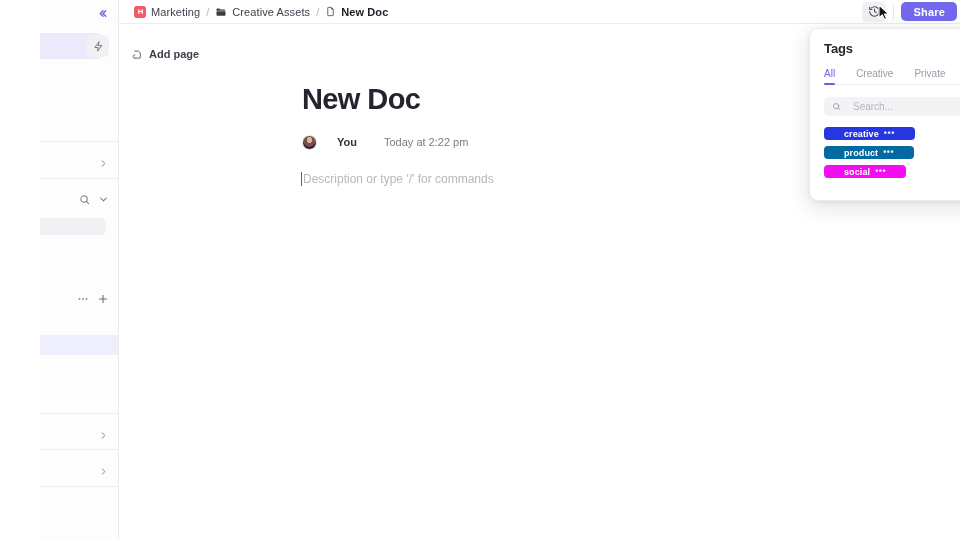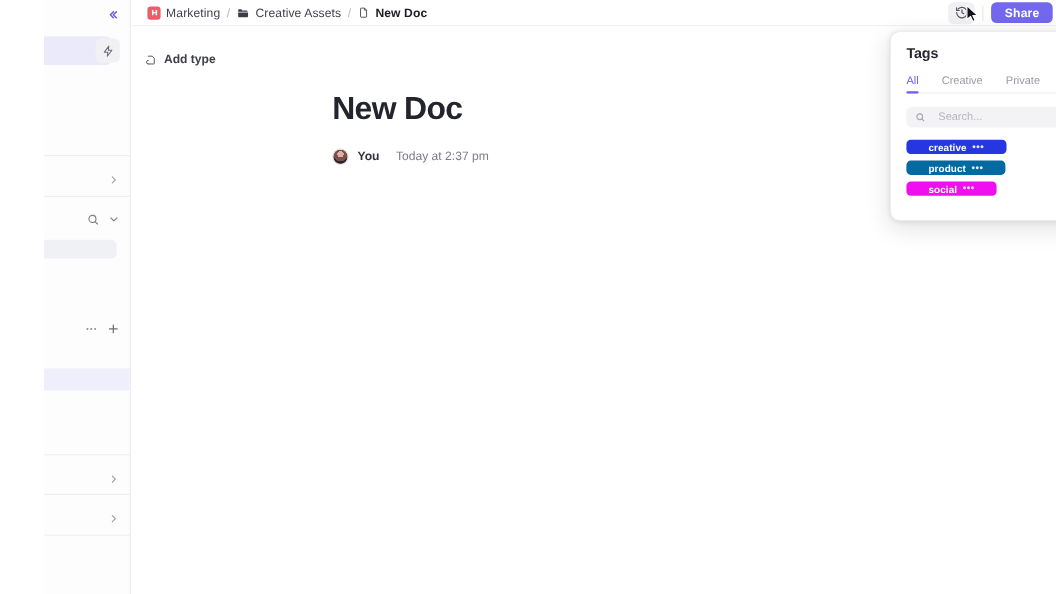--- a/index.html
+++ b/index.html
@@ -105,21 +105,21 @@
     font-size: 11px; color: #41414d; font-weight: 600;
   }
   .doc {
     margin-left: 183px; margin-top: 24px; width: 440px;
   }
   .doc-title {
     font-size: 29px; line-height: 1.1; font-weight: 700;
     color: #24242e; letter-spacing: -0.6px;
   }
   .doc-meta {
-    display: flex; align-items: center; gap: 8px;
+    display: flex; align-items: center; gap: 20px;
     margin-top: 19px;
   }
   .avatar {
     width: 15px; height: 15px; border-radius: 50%;
     background: radial-gradient(circle at 50% 32%, #d9b0a4 0 26%, #7d4f49 27% 58%, #332228 59% 100%);
     border: 1px solid #e4e4e8;
     flex: none;
   }
   .meta-you { font-size: 11px; font-weight: 700; color: #32323d; }
   .meta-time { font-size: 11px; color: #7b7b88; margin-left: 7px; }
@@ -351,32 +351,36 @@
 
   <div class="canvas">
 
     <div class="addpage">
       <span class="icn">
         <svg width="11" height="11" viewBox="0 0 24 24" fill="none" stroke="#50505c" stroke-width="1.9" stroke-linecap="round" stroke-linejoin="round">
           <path d="M6 4.5h8l4 4V19a1 1 0 0 1-1 1H6.5"></path>
             <path d="M6 20a3.5 3.5 0 0 1 0-7"></path>
         </svg>
       </span>
-      <span>Add type</span>
+      <span>Add page</span>
     </div>
 
     <div class="doc">
       <h1 class="doc-title">New Doc</h1>
 
       <div class="doc-meta">
         <div class="avatar"></div>
         <span class="meta-you">You</span>
-        <span class="meta-time">Today at 2:37 pm</span>
+        <span class="meta-time">Today at 2:22 pm</span>
       </div>
 
+      <div class="doc-desc">
+        <span class="caret"></span>
+        <span>Description or type '/' for commands</span>
+      </div>
     </div>
   </div>
 
   <div class="rail">
     <span class="icn">
       <svg width="14" height="14" viewBox="0 0 24 24" fill="none" stroke="#dcdce2" stroke-width="2" stroke-linecap="round" stroke-linejoin="round">
         <path d="M4 15v3.5a1.5 1.5 0 0 0 1.5 1.5h13a1.5 1.5 0 0 0 1.5-1.5V15"></path>
           <polyline points="8,8 12,4 16,8"></polyline>
           <line x1="12" y1="4" x2="12" y2="15"></line>
       </svg>

